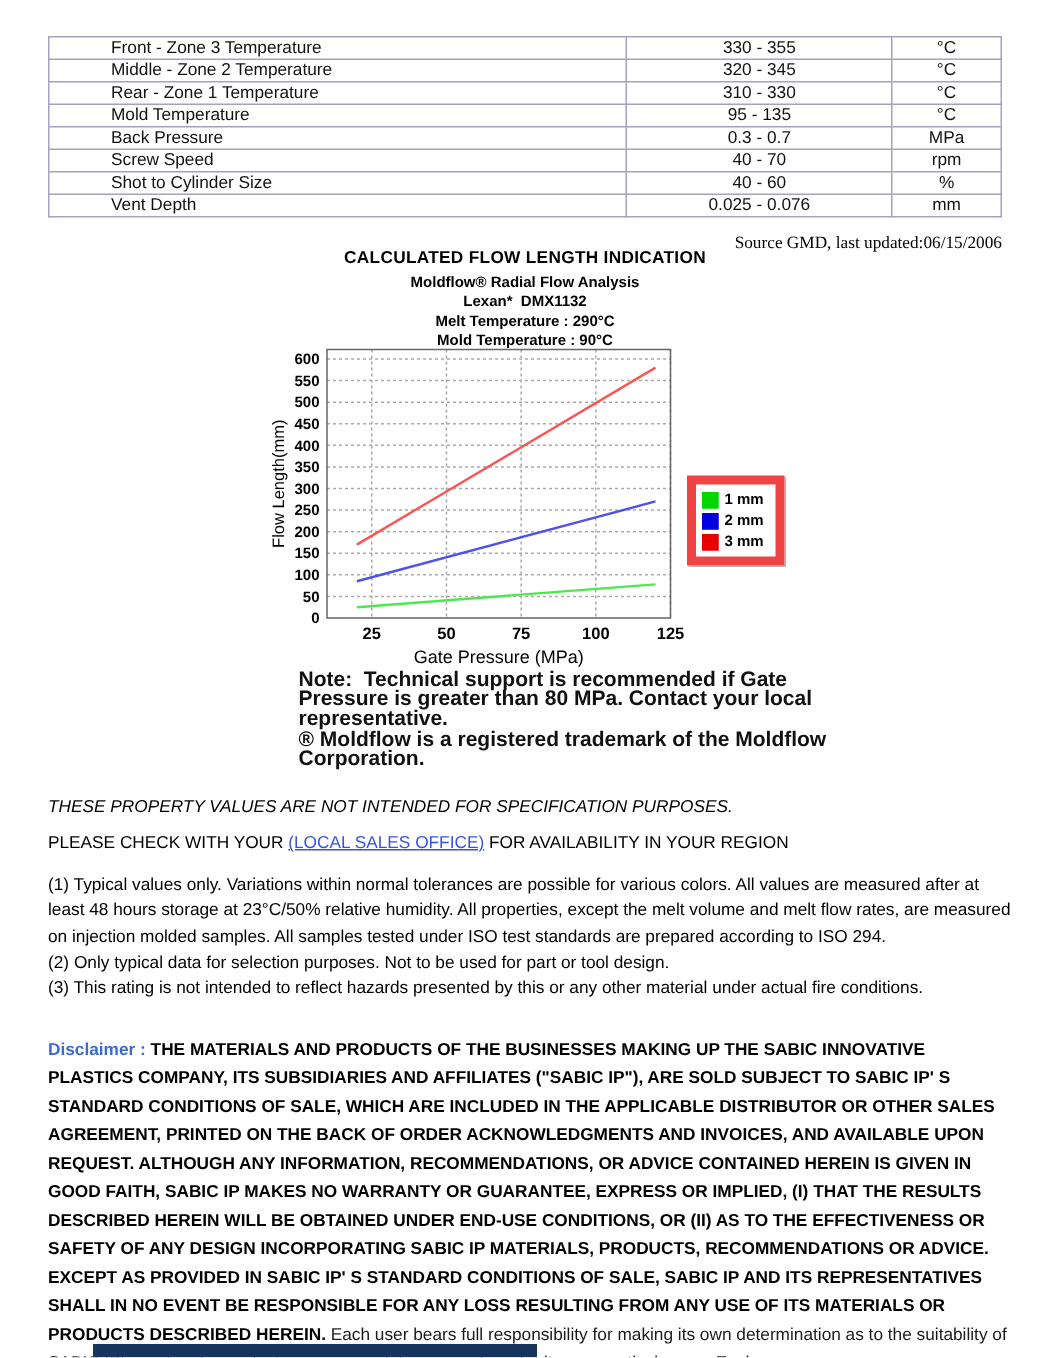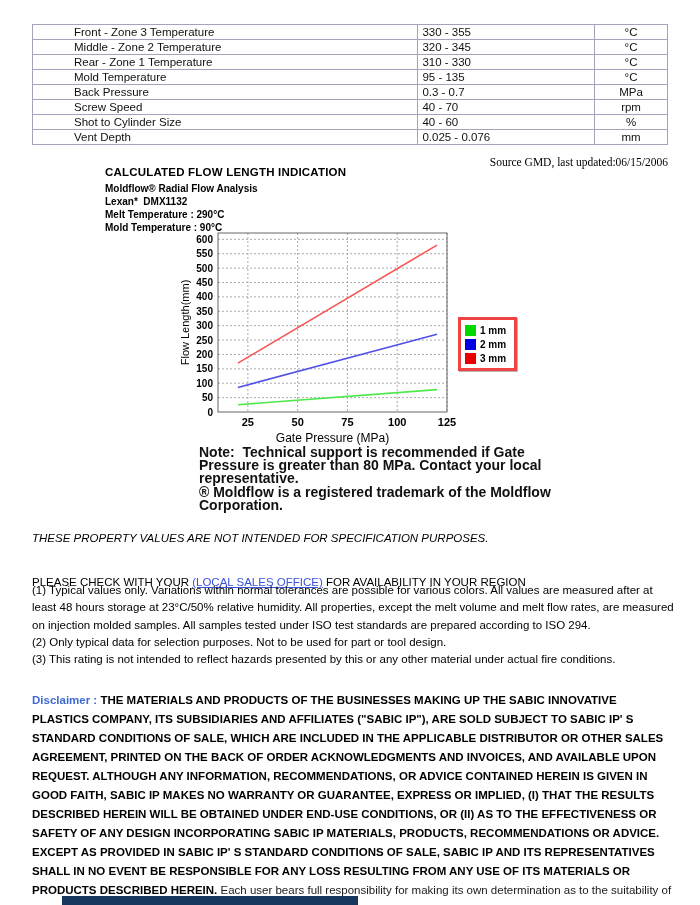--- a/index.html
+++ b/index.html
@@ -4,55 +4,55 @@
 <style>
   html,body{margin:0;padding:0;background:#fff;}
   #page{position:relative;width:700px;height:905px;background:#fff;overflow:hidden;
         font-family:"Liberation Sans",sans-serif;color:#000;}
 
   
   #proc-table{position:absolute;left:32px;top:24px;width:636px;border-collapse:collapse;}
   #proc-table td{border:1px solid #a3a3bd;font-size:11.5px;height:14px;line-height:14px;
                  padding:0 4px;color:#111;}
   #proc-table td.c-prop{text-align:left;padding-left:41px;}
-  #proc-table td.c-val{}
+  #proc-table td.c-val{text-align:center;}
   #proc-table td.c-unit{text-align:center;}
 
   #source-note{position:absolute;left:32px;top:156px;width:636px;text-align:right;
                font-size:11.5px;font-family:Liberation Serif, serif;}
 
   
-  #chart-titles{position:absolute;left:105px;top:166px;width:490px;text-align:left;}
+  #chart-titles{position:absolute;left:105px;top:166px;width:490px;text-align:center;}
   #chart-titles .t1{font-size:11.5px;font-weight:bold;letter-spacing:.2px;margin-bottom:4px;}
   #chart-titles .t2{font-size:10px;font-weight:bold;line-height:13px;white-space:pre;}
 
   
   #chart-svg{position:absolute;left:180px;top:227px;}
   #chart-svg text{font-family:"Liberation Sans",sans-serif;fill:#000;}
   #chart-svg .grid{stroke:#aaa;stroke-width:1;stroke-dasharray:2 2;}
   #chart-svg .plotbox{fill:none;stroke:#666;stroke-width:1;}
   #chart-svg .xtick{font-size:11px;font-weight:bold;}
   #chart-svg .ytick{font-size:10px;font-weight:bold;}
   #chart-svg .axis-label{font-size:12px;}
   #chart-svg .axis-label-y{font-size:11px;}
 
   
-  #legend{position:absolute;left:458px;top:317px;background:#fff;border:3px solid #ef4444;
+  #legend{position:absolute;left:458px;top:317px;background:#fff;border:6px solid #ef4444;
           box-shadow:1px 1px 0 #b5b5b5;padding:3px 8px 3px 4px;}
   #legend .lg-row{display:flex;align-items:center;height:14px;}
   #legend .sw{width:9px;height:9px;margin-right:4px;border:1px solid #555;}
   #legend .lb{font-size:10px;font-weight:bold;white-space:nowrap;}
 
   
   #chart-note{position:absolute;left:199px;top:446px;font-size:14px;font-weight:bold;
               line-height:13.2px;white-space:pre-wrap;color:#111;}
 
   
   #spec-statement{position:absolute;left:32px;top:532px;font-size:11.5px;font-style:italic;}
-  #check-statement{position:absolute;left:32px;top:576px;font-size:11.5px;}
+  #check-statement{position:absolute;left:32px;top:556px;font-size:11.5px;}
   #check-statement a{text-decoration:underline;cursor:pointer;}
 
   
   #footnotes{position:absolute;left:32px;top:582px;width:642px;font-size:11.5px;
              line-height:17.3px;}
 
   
   #disclaimer{position:absolute;left:32px;top:691px;width:644px;font-size:11.5px;
               line-height:19px;}
   #disclaimer .dl{font-weight:bold;}

